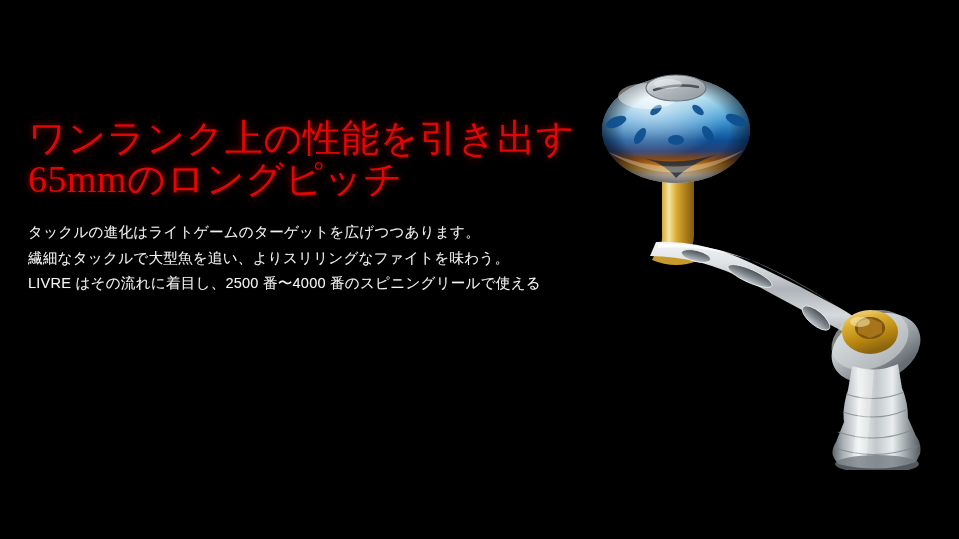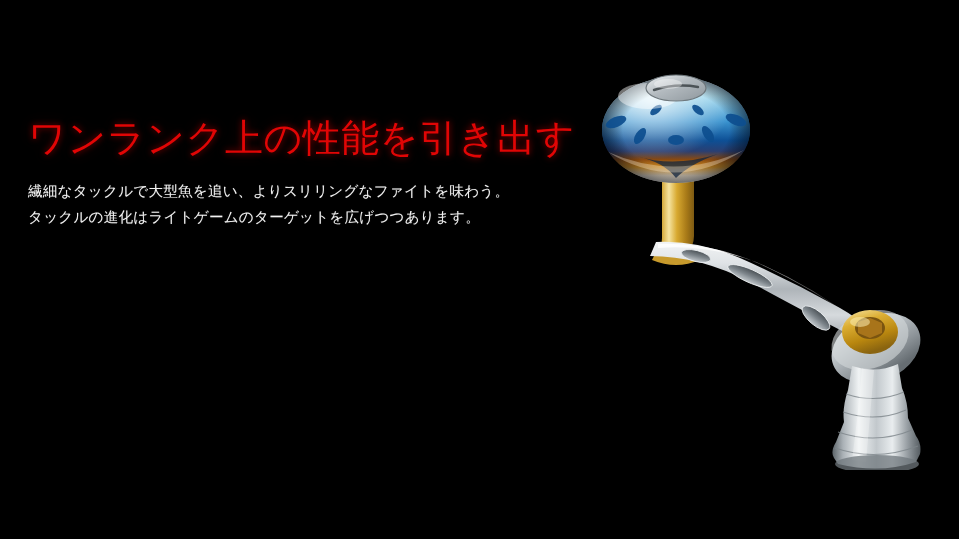--- a/index.html
+++ b/index.html
@@ -38,25 +38,27 @@
 </style>
 </head>
 <body>
 
 <div class="stage">
 
   <div class="copy">
 
     <div class="headline">
       <span class="hl-line">ワンランク上の性能を引き出す</span>
+      <span class="hl-line">65mmのロングピッチ</span>
     </div>
 
     <div class="body-copy">
+      <span class="body-line">タックルの進化はライトゲームのターゲットを広げつつあります。</span>
       <span class="body-line">繊細なタックルで大型魚を追い、よりスリリングなファイトを味わう。</span>
-      <span class="body-line">タックルの進化はライトゲームのターゲットを広げつつあります。</span>
+      <span class="body-line">LIVRE はその流れに着目し、2500 番〜4000 番のスピニングリールで使える</span>
     </div>
   </div>
 
   <div class="product">
     <svg viewBox="0 0 380 410" xmlns="http://www.w3.org/2000/svg">
       <defs>
 
         <linearGradient id="gKnob" x1="0" y1="0" x2="0" y2="1">
           <stop offset="0.00" stop-color="#d8f0fa"></stop>
           <stop offset="0.18" stop-color="#9fd9ee"></stop>

